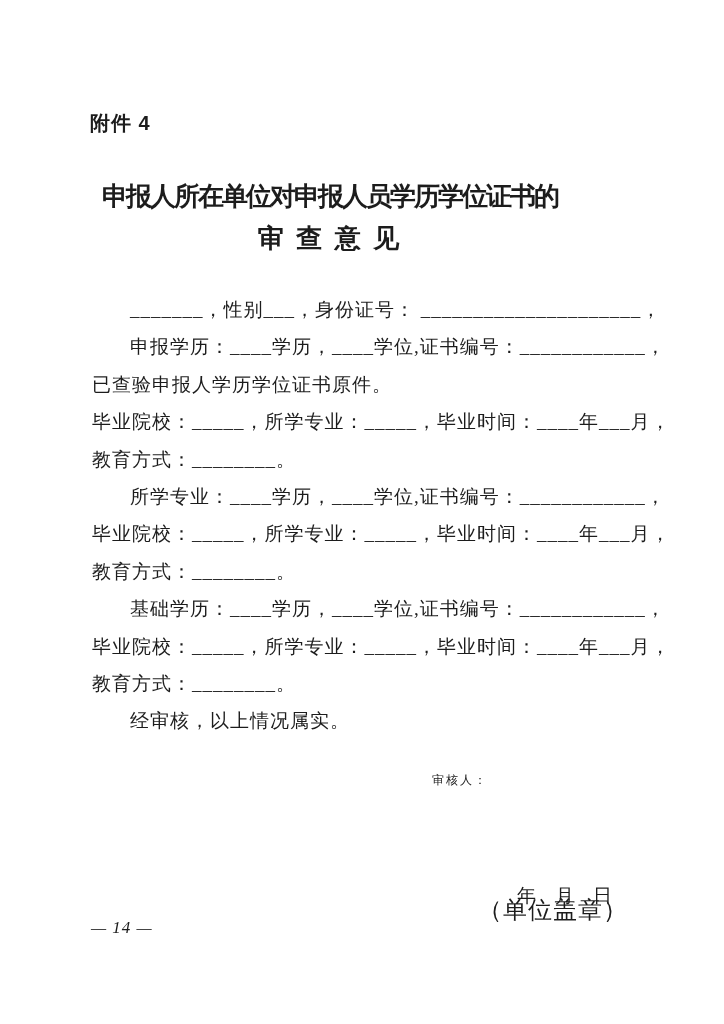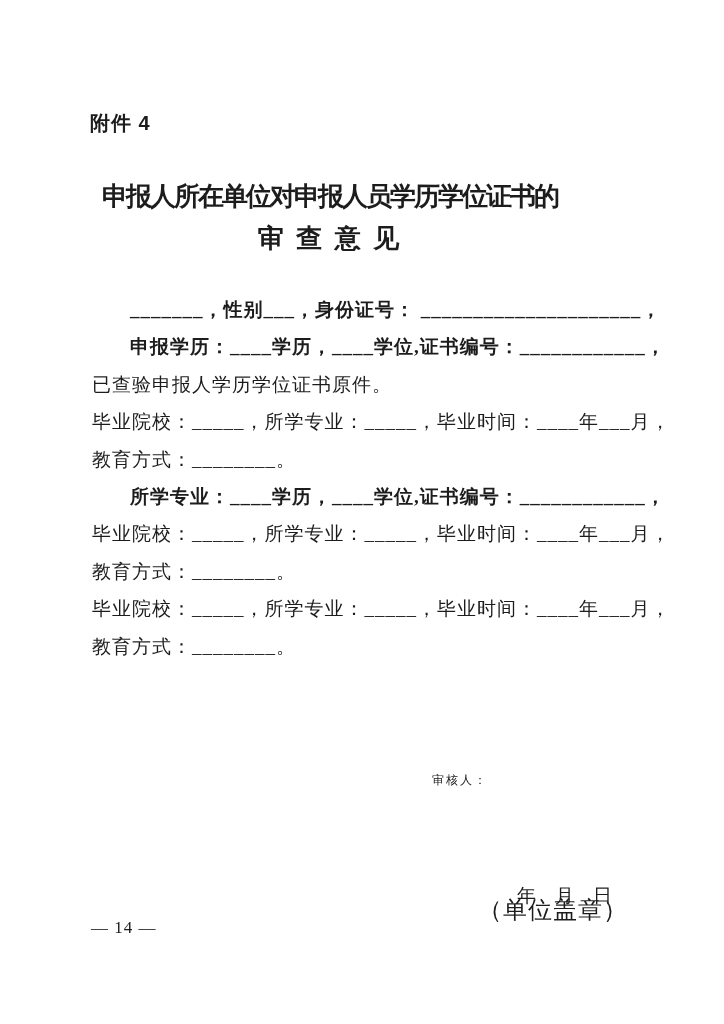--- a/index.html
+++ b/index.html
@@ -38,21 +38,21 @@
     position: absolute;
     left: 92px;
     top: 291px;
     width: 560px;
     font-size: 19px;
     line-height: 37.4px;
     letter-spacing: 1px;
     white-space: nowrap;
   }
   .form-line { height: 37.4px; }
-  .form-line.indent { text-indent: 38px; font-weight: bold; }
+  .form-line.indent { text-indent: 38px; }
   .reviewer-line {
     position: absolute;
     left: 432px;
     top: 772px;
     font-size: 12px;
     letter-spacing: 2px;
   }
   .seal-line {
     position: absolute;
     left: 478px;
@@ -66,20 +66,21 @@
     top: 883px;
     font-size: 19px;
     margin-left: 35px;
   }
   .page-footer {
     position: absolute;
     left: 91px;
     top: 918px;
     font-size: 17px;
     letter-spacing: 1px;
+    font-style: italic;
   }
 </style>
 </head>
 <body>
 
 <div class="page">
 
   <div class="attach-label">附件 4</div>
 
   <div class="doc-title line1">申报人所在单位对申报人员学历学位证书的</div>
@@ -88,22 +89,24 @@
 
   <div class="doc-body">
     <div class="form-line indent">_______，性别___，身份证号： _____________________，</div>
     <div class="form-line indent">申报学历：____学历，____学位,证书编号：____________，</div>
     <div class="form-line">已查验申报人学历学位证书原件。</div>
     <div class="form-line">毕业院校：_____，所学专业：_____，毕业时间：____年___月，</div>
     <div class="form-line">教育方式：________。</div>
     <div class="form-line indent">所学专业：____学历，____学位,证书编号：____________，</div>
     <div class="form-line">毕业院校：_____，所学专业：_____，毕业时间：____年___月，</div>
     <div class="form-line">教育方式：________。</div>
+    <div class="form-line indent">基础学历：____学历，____学位,证书编号：____________，</div>
     <div class="form-line">毕业院校：_____，所学专业：_____，毕业时间：____年___月，</div>
     <div class="form-line">教育方式：________。</div>
+    <div class="form-line indent">经审核，以上情况属实。</div>
   </div>
 
   <div class="reviewer-line">审核人：</div>
 
   <div class="seal-line">（单位盖章）</div>
 
   <div class="date-line">年　月　日</div>
 
   <div class="page-footer">— 14 —</div>
 

